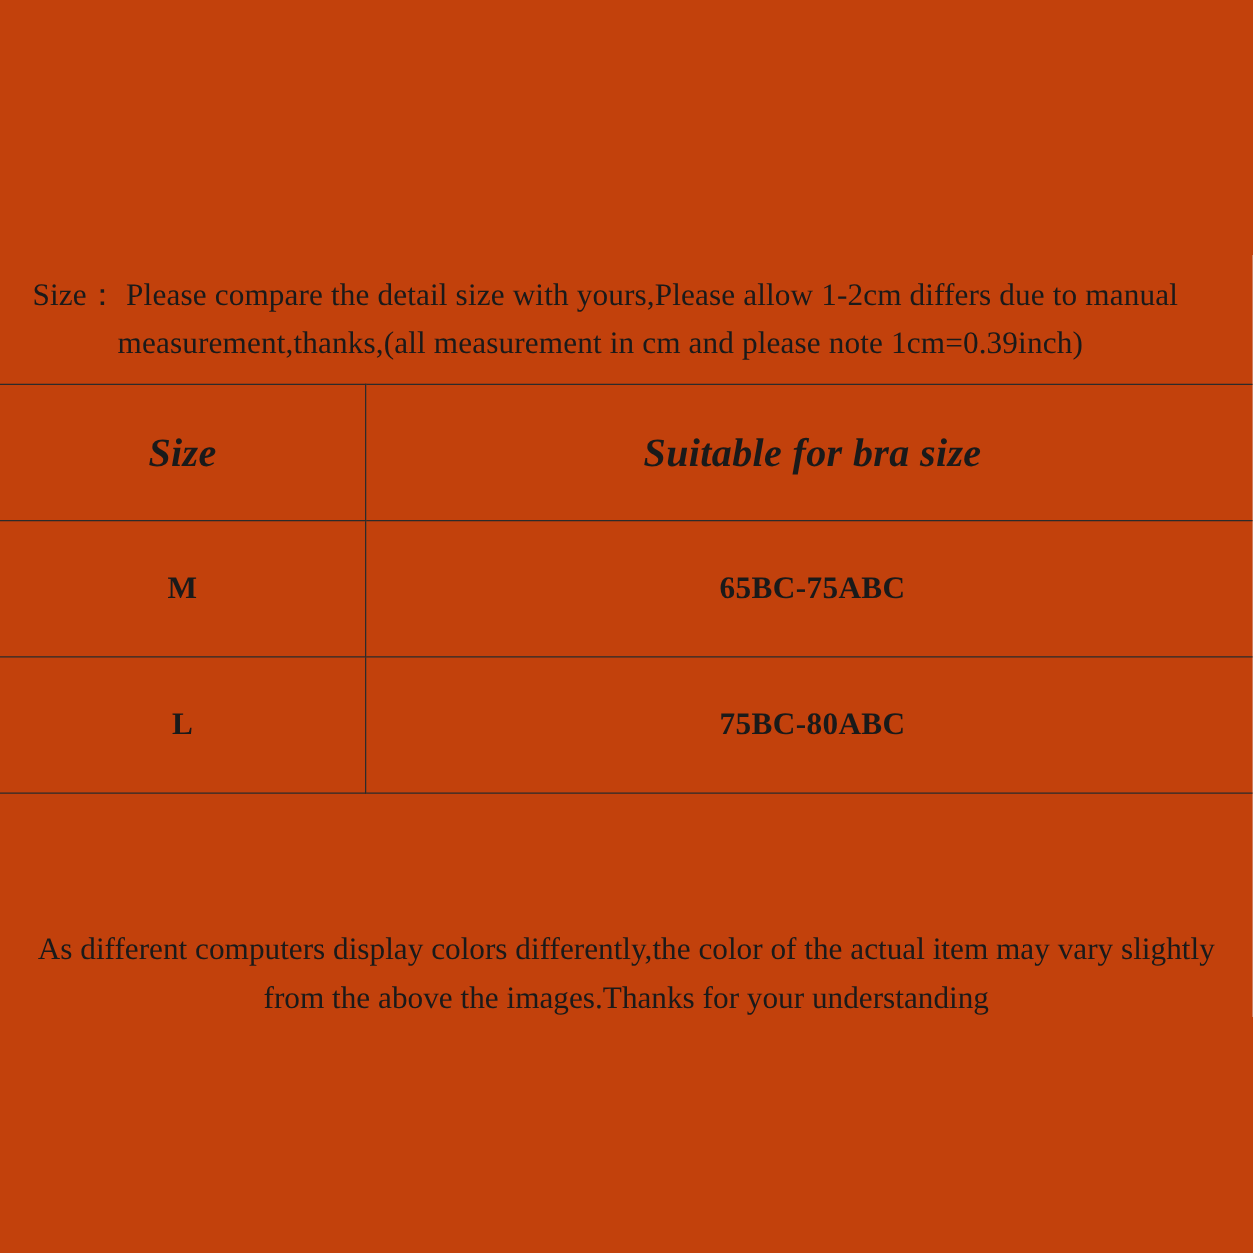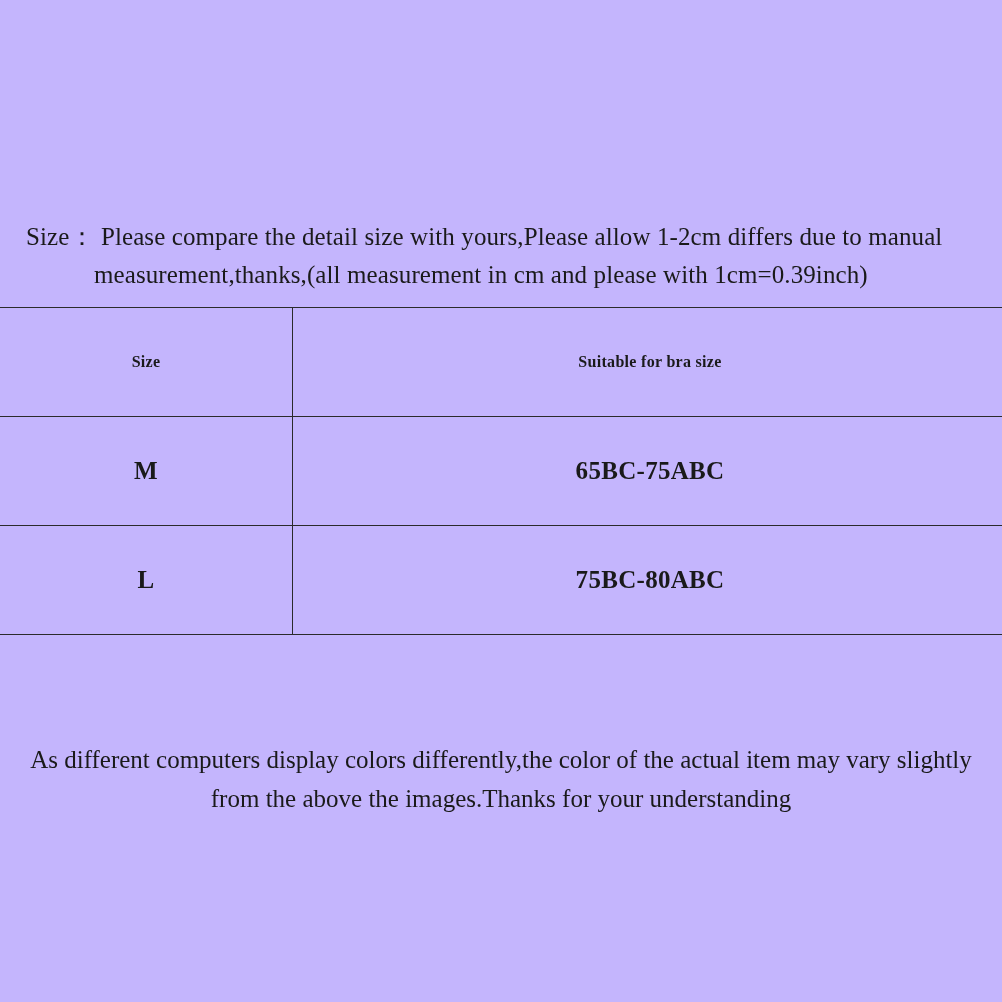--- a/index.html
+++ b/index.html
@@ -11,21 +11,21 @@
     height: 1002px;
     background: #e9e9e9;
     font-family: "Liberation Serif", serif;
     color: #1a1a1a;
     overflow: hidden;
   }
   .page {
     position: relative;
     width: 1002px;
     height: 1002px;
-    background: #c4b5fd;
+    background: #c2410c;
   }
   .intro {
     position: absolute;
     top: 218px;
     left: 0;
     width: 1002px;
     box-sizing: border-box;
     padding: 0 14px 0 26px;
     font-size: 25px;
     line-height: 38px;
@@ -58,21 +58,22 @@
     letter-spacing: 0.3px;
   }
   .size-table td.col-size {
     width: 290px;
     border-right: 1.5px solid #2b2b2b;
   }
   .size-table td.col-bra {
     width: 712px;
   }
   .size-table tr.header-row td {
-    font-size: 16px;
+    font-size: 32px;
+    font-style: italic;
   }
   .size-table tr.data-row td {
     font-size: 25px;
   }
   .size-table tr.header-row td.col-size,
   .size-table tr.data-row td.col-size {
     border-right: 1.5px solid #2b2b2b;
   }
   .size-table tr:last-child td.col-size {
     border-right: 1.5px solid #2b2b2b;
@@ -96,21 +97,21 @@
     display: block;
   }
 </style>
 </head>
 <body>
 
 <div class="page">
 
   <div class="intro">
     <span class="line1">Size：  Please compare the detail size with yours,Please allow 1-2cm differs due to manual</span>
-    <span class="line2">measurement,thanks,(all measurement in cm and please with 1cm=0.39inch)</span>
+    <span class="line2">measurement,thanks,(all measurement in cm and please note 1cm=0.39inch)</span>
   </div>
 
   <table class="size-table">
     <tbody>
       <tr class="header-row">
         <td class="col-size">Size</td>
         <td class="col-bra">Suitable for bra size</td>
       </tr>
       <tr class="data-row">
         <td class="col-size">M</td>

